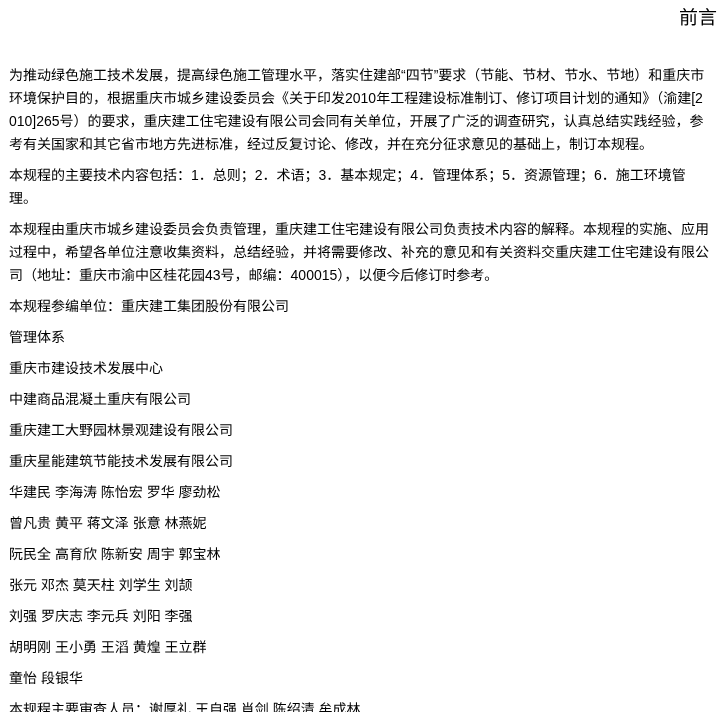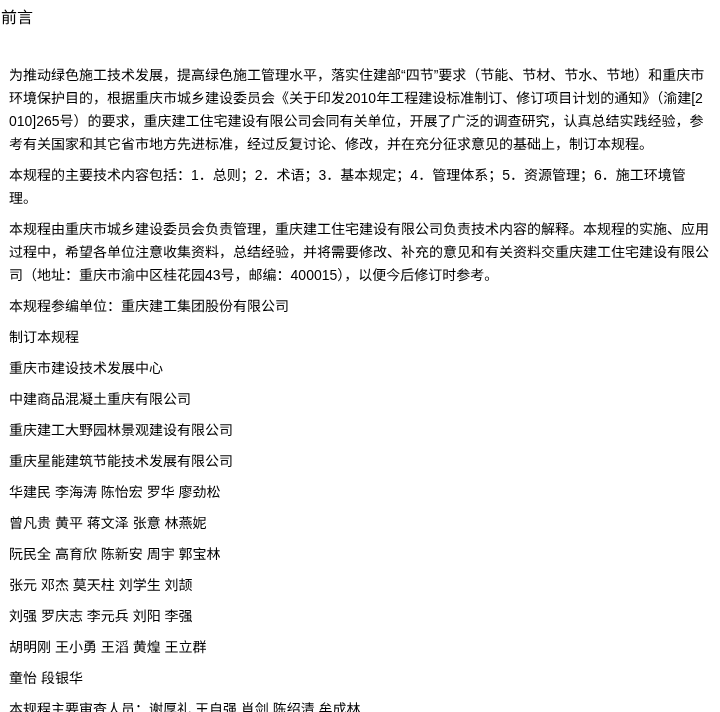--- a/index.html
+++ b/index.html
@@ -13,23 +13,23 @@
     overflow: hidden;
     font-family: "Liberation Sans", sans-serif;
     color: #000000;
   }
   .doc-page {
     width: 718px;
     padding: 6px 1px 0 1px;
     box-sizing: border-box;
   }
   .doc-title {
-    font-size: 16px;
+    font-size: 19px;
     font-weight: 400;
-    text-align: left;
+    text-align: right;
     margin: 2px 0 36px 0;
     line-height: 20px;
   }
   .doc-body p.doc-line {
     margin: 8px;
     font-size: 14px;
     line-height: 23px;
     text-align: left;
     word-break: break-all;
     overflow-wrap: break-word;
@@ -40,21 +40,21 @@
 <body>
 
 <div class="doc-page">
   <h1 class="doc-title">前言</h1>
 
   <div class="doc-body">
     <p class="doc-line">为推动绿色施工技术发展，提高绿色施工管理水平，落实住建部“四节”要求（节能、节材、节水、节地）和重庆市环境保护目的，根据重庆市城乡建设委员会《关于印发2010年工程建设标准制订、修订项目计划的通知》（渝建[2010]265号）的要求，重庆建工住宅建设有限公司会同有关单位，开展了广泛的调查研究，认真总结实践经验，参考有关国家和其它省市地方先进标准，经过反复讨论、修改，并在充分征求意见的基础上，制订本规程。</p>
     <p class="doc-line">本规程的主要技术内容包括：1．总则；2．术语；3．基本规定；4．管理体系；5．资源管理；6．施工环境管理。</p>
     <p class="doc-line">本规程由重庆市城乡建设委员会负责管理，重庆建工住宅建设有限公司负责技术内容的解释。本规程的实施、应用过程中，希望各单位注意收集资料，总结经验，并将需要修改、补充的意见和有关资料交重庆建工住宅建设有限公司（地址：重庆市渝中区桂花园43号，邮编：400015），以便今后修订时参考。</p>
     <p class="doc-line">本规程参编单位：重庆建工集团股份有限公司</p>
-    <p class="doc-line">制订本规程</p>
+    <p class="doc-line">管理体系</p>
     <p class="doc-line">重庆市建设技术发展中心</p>
     <p class="doc-line">中建商品混凝土重庆有限公司</p>
     <p class="doc-line">重庆建工大野园林景观建设有限公司</p>
     <p class="doc-line">重庆星能建筑节能技术发展有限公司</p>
     <p class="doc-line">华建民 李海涛 陈怡宏 罗华 廖劲松</p>
     <p class="doc-line">曾凡贵 黄平 蒋文泽 张意 林燕妮</p>
     <p class="doc-line">阮民全 高育欣 陈新安 周宇 郭宝林</p>
     <p class="doc-line">张元 邓杰 莫天柱 刘学生 刘颉</p>
     <p class="doc-line">刘强 罗庆志 李元兵 刘阳 李强</p>
     <p class="doc-line">胡明刚 王小勇 王滔 黄煌 王立群</p>

